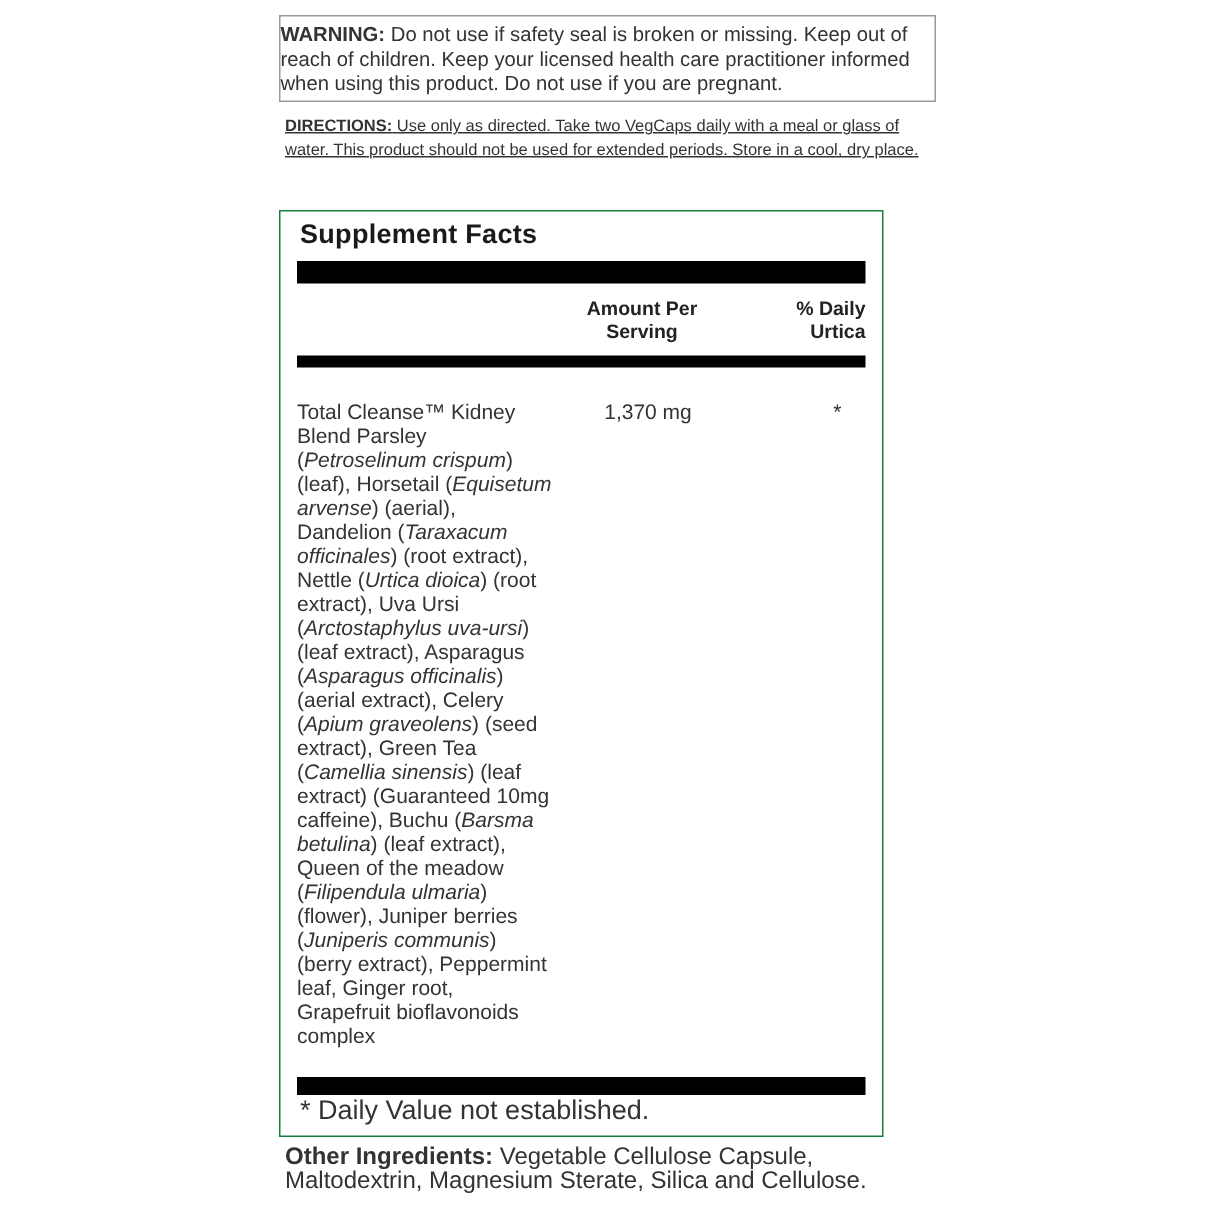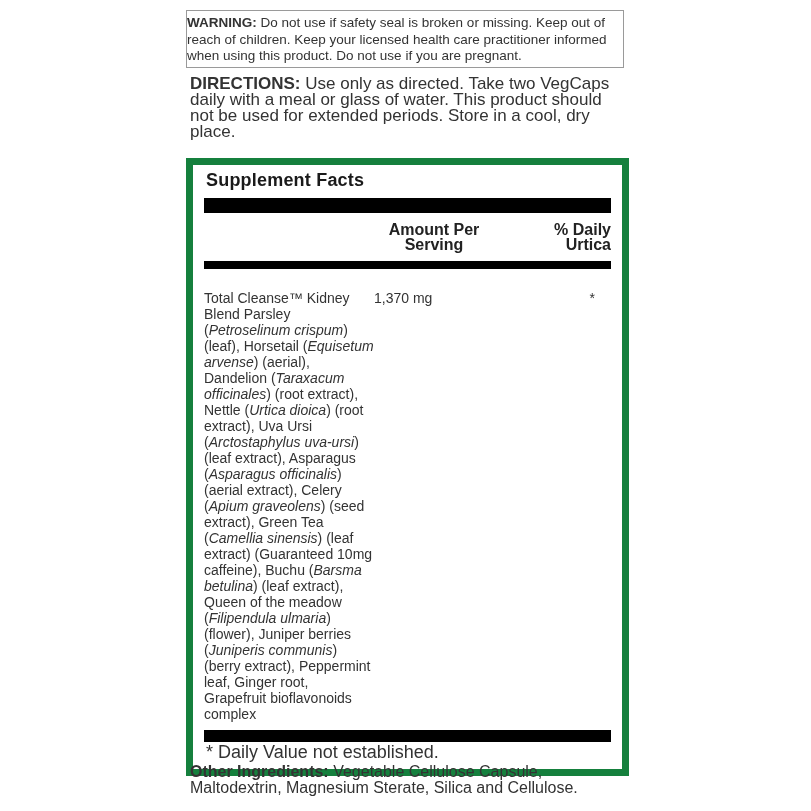--- a/index.html
+++ b/index.html
@@ -18,54 +18,54 @@
     position: absolute; left: 186px; top: 10px; width: 438px; height: 58px;
     border: 1px solid #9a9a9a;
     padding: 4px 0;
     font-size: 13.5px; line-height: 16.5px;
   }
   .bold { font-weight: bold; }
 
   
   .directions {
     position: absolute; left: 190px; top: 76px; width: 434px;
-    font-size: 17px; line-height: 16px;
+    font-size: 11px; line-height: 16px; text-decoration: underline;
   }
 
   
   .facts-box {
-    position: absolute; left: 186px; top: 158px; width: 443px; height: 618px;
-    border: 7px solid #15803d;
+    position: absolute; left: 186px; top: 140px; width: 403px; height: 618px;
+    border: 1px solid #15803d;
     padding: 0 11px;
   }
   .facts-title {
     margin: 5px 0 0 2px;
     font-size: 18px; font-weight: bold; color: #1a1a1a;
     letter-spacing: 0.2px;
   }
   .serving-size {
     margin: 2px 0 0 2px;
     font-size: 13.5px;
   }
   .bar { background: #000000; }
   .bar-thick { height: 15px; margin-top: 7px; }
   .bar-medium { height: 8px; margin-top: 9px; }
   .header-row {
     display: flex; margin-top: 9px;
-    font-size: 16px; line-height: 15px; font-weight: bold; color: #222;
+    font-size: 13px; line-height: 15px; font-weight: bold; color: #222;
   }
   .hdr-name-spacer { width: 162px; }
   .hdr-amount { width: 136px; text-align: center; }
   .hdr-dv { flex: 1; text-align: right; }
   .ingredient-row {
     display: flex; margin-top: 21px;
     font-size: 14px; line-height: 16px;
   }
   .ing-name { width: 170px; }
-  .ing-amount { width: 128px; text-align: left; }
+  .ing-amount { width: 128px; text-align: center; }
   .ing-dv { flex: 1; text-align: right; padding-right: 16px; }
   .bottom-bar {
     position: absolute; left: 11px; right: 11px; bottom: 27px; height: 12px;
     background: #000000;
   }
   .footnote {
     position: absolute; left: 13px; bottom: 6px;
     font-size: 18px;
   }
 

